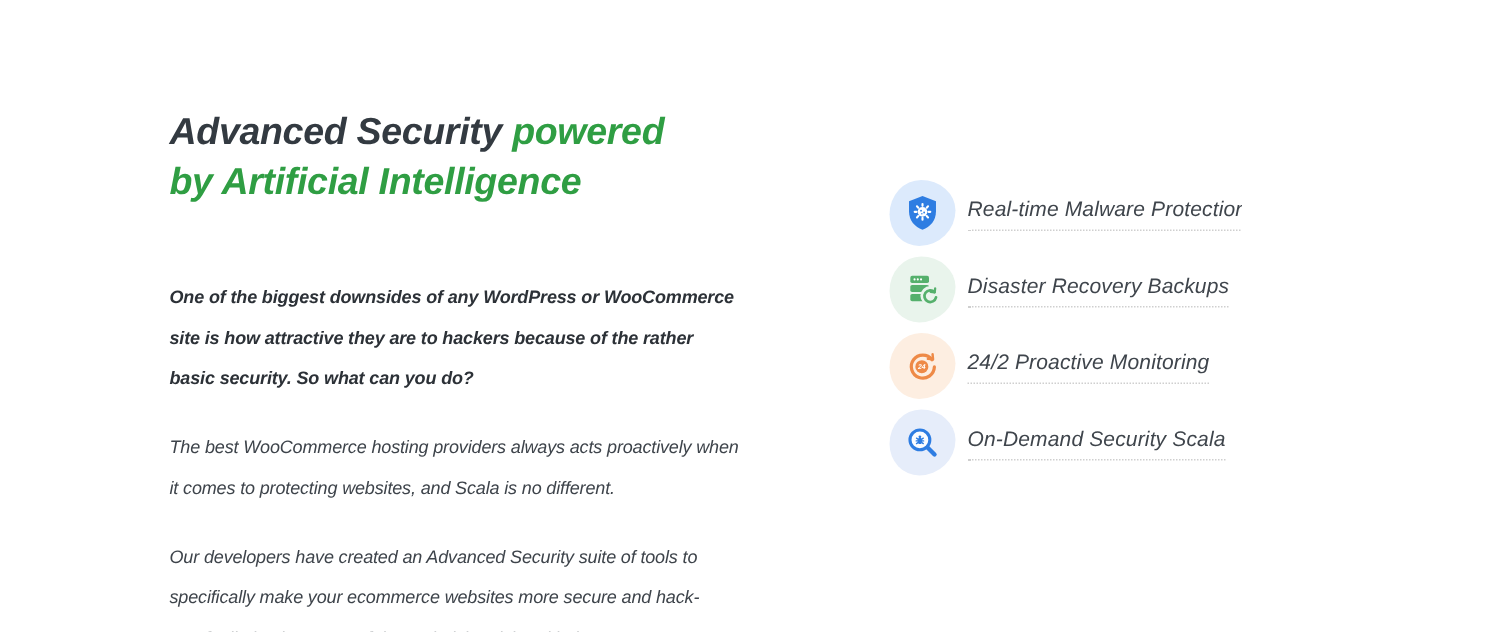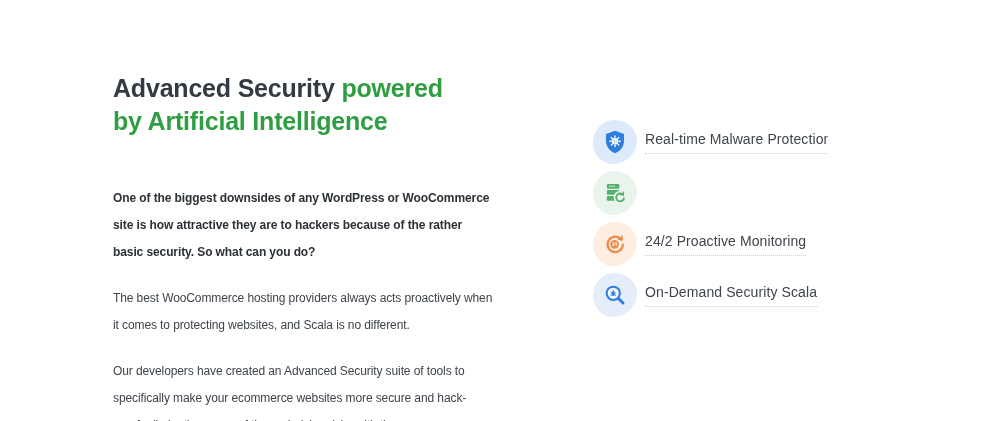--- a/index.html
+++ b/index.html
@@ -7,20 +7,21 @@
   body {
     font-family: "Liberation Sans", "DejaVu Sans", sans-serif;
     -webkit-font-smoothing: antialiased;
   }
   .canvas {
     position: relative;
     width: 828px;
     height: 421px;
     background: #ffffff;
     overflow: hidden;
+    font-style: italic;
   }
 
   
   .hero-left {
     position: absolute;
     left: 113px;
     top: 72px;
     width: 382px;
   }
   .hero-title {
@@ -139,20 +140,21 @@
           <g fill="#ffffff">
             <circle cx="7.1" cy="5.8" r="0.65"></circle>
             <circle cx="9.1" cy="5.8" r="0.65"></circle>
             <circle cx="11.1" cy="5.8" r="0.65"></circle>
           </g>
           <circle cx="16.7" cy="15.9" r="6" fill="#e9f4ec"></circle>
           <path d="M19.4 13.6 a3.6 3.6 0 1 0 0.9 3.3" fill="none" stroke="#55b06c" stroke-width="1.7" stroke-linecap="round"></path>
           <path d="M19.8 11.3 l-0.3 2.5 -2.5 -0.4" fill="none" stroke="#55b06c" stroke-width="1.4" stroke-linecap="round" stroke-linejoin="round"></path>
         </svg>
       </span>
+      <span class="feature-label">Disaster Recovery Backups</span>
     </div>
 
     <div class="feature-row">
       <span class="icon-blob blob-orange">
         <svg viewBox="0 0 24 24" width="26" height="26" aria-hidden="true">
           <path d="M17.9 8.1 A7.1 7.1 0 1 0 19.3 12.6" fill="none" stroke="#ee8a47" stroke-width="2" stroke-linecap="round"></path>
           <path d="M18.2 4.7 l0.3 3.2 -3.2 -0.3" fill="none" stroke="#ee8a47" stroke-width="1.5" stroke-linecap="round" stroke-linejoin="round"></path>
           <circle cx="11.6" cy="12.4" r="4" fill="#ee8a47"></circle>
           <text class="badge-text" x="11.6" y="13.9" font-size="4.2" fill="#ffffff" text-anchor="middle">24</text>
         </svg>

